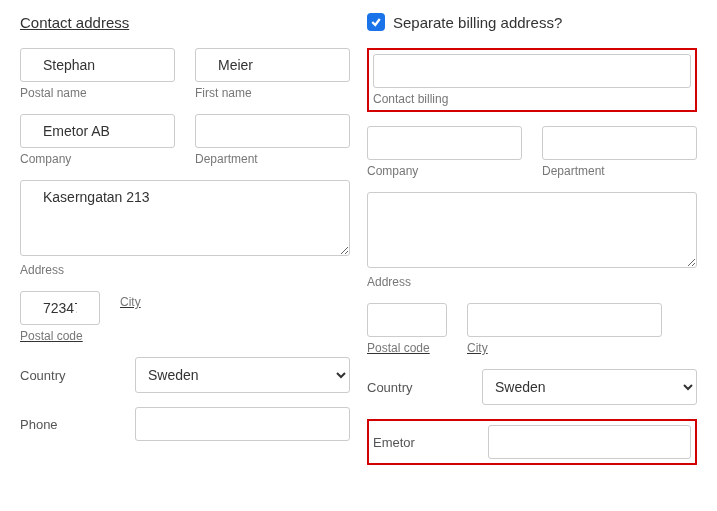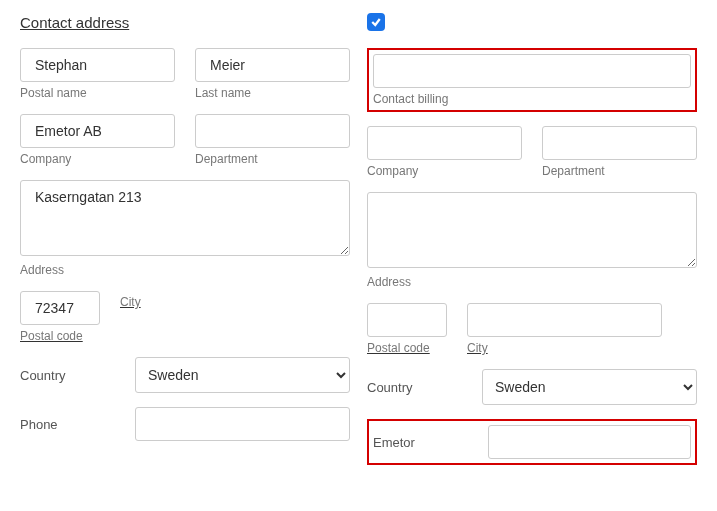--- a/index.html
+++ b/index.html
@@ -74,21 +74,21 @@
     .field-row.narrow .field {
       flex: 0 0 auto;
       text-decoration: underline;
     }
     .field-row.narrow .field.postal input { width: 80px; }
     .field-row.narrow .field.city input { width: 195px; }
     input[type="text"], textarea, select {
       width: 100%;
       border: 1px solid #ccc;
       border-radius: 3px;
-      padding: 8px 14px;
+      padding: 8px 22px;
       font-size: 14px;
       font-family: inherit;
       color: #333;
       background: #fff;
     }
     textarea {
       resize: both;
       height: 76px;
     }
     .field-label {
@@ -146,21 +146,21 @@
     </div>
 
     <div class="field-group">
       <div class="field-row">
         <div class="field">
           <input type="text" value="Stephan" style="">
           <span class="field-label">Postal name</span>
         </div>
         <div class="field">
           <input type="text" value="Meier" style="">
-          <span class="field-label">Last name</span>
+          <span class="field-label">First name</span>
         </div>
       </div>
     </div>
 
     <div class="field-group">
       <div class="field-row">
         <div class="field">
           <input type="text" value="Emetor AB" style="">
           <span class="field-label">Company</span>
         </div>
@@ -206,20 +206,21 @@
   </div>
 
   <div class="col">
     <div class="header-row">
       <div class="checkbox-wrap">
         <div class="checkbox">
           <svg viewBox="0 0 16 16">
               <polyline points="3,8 7,12 13,4"></polyline>
             </svg>
         </div>
+        <span class="checkbox-label">Separate billing address?</span>
       </div>
     </div>
 
     <div class="highlight">
       <div class="field-group">
         <input type="text" value="" style="">
         <span class="field-label">Contact billing</span>
       </div>
     </div>
 

